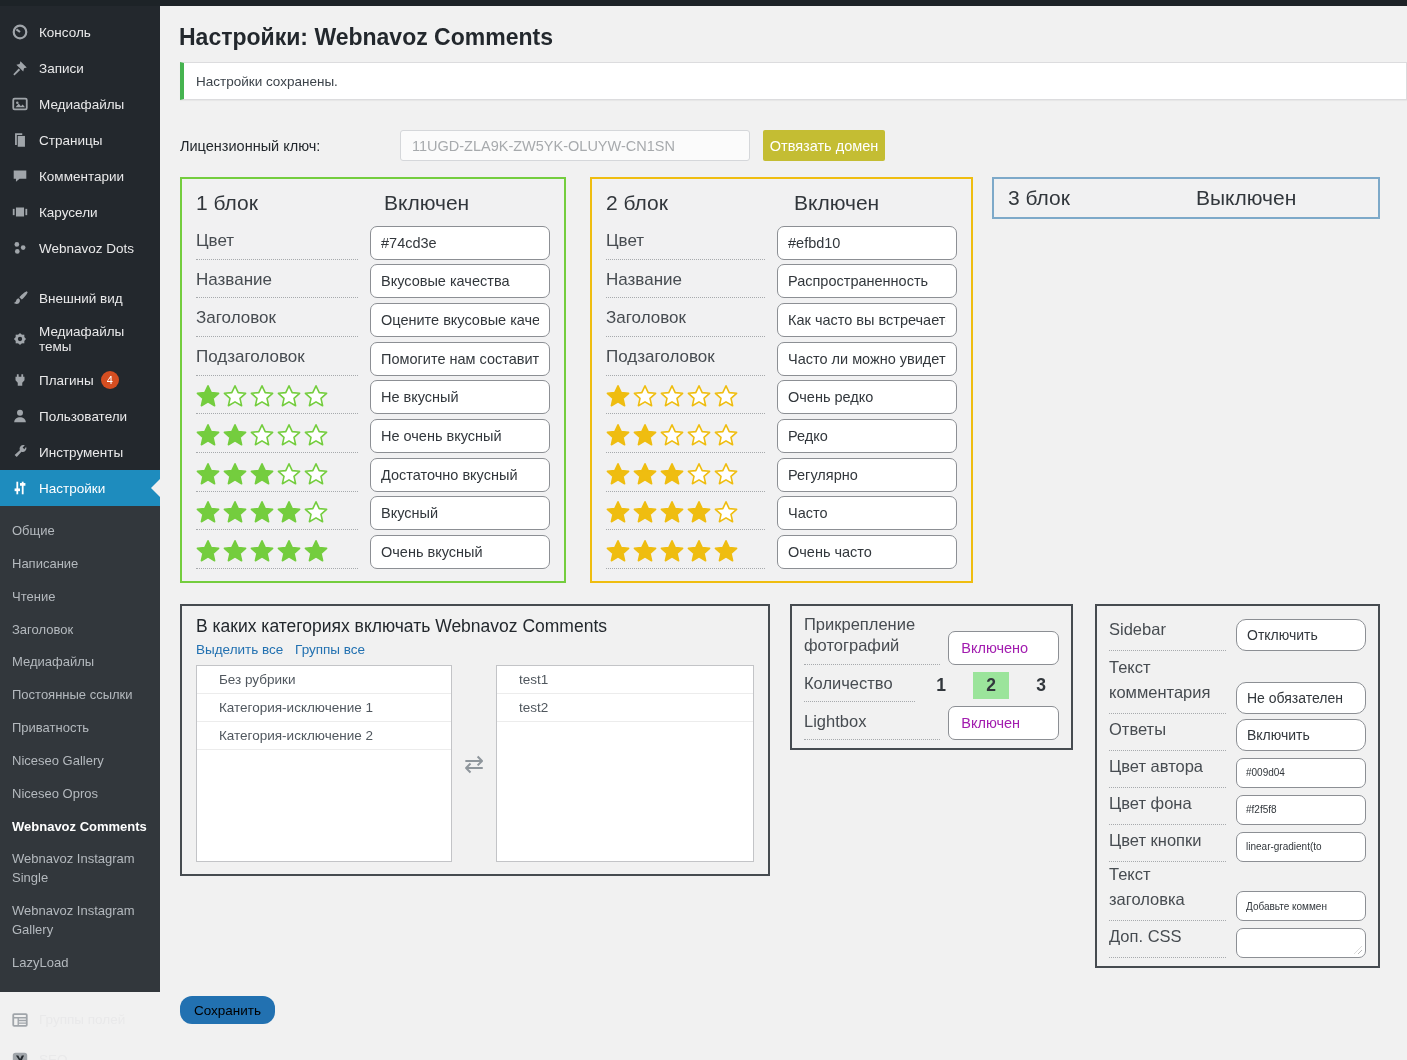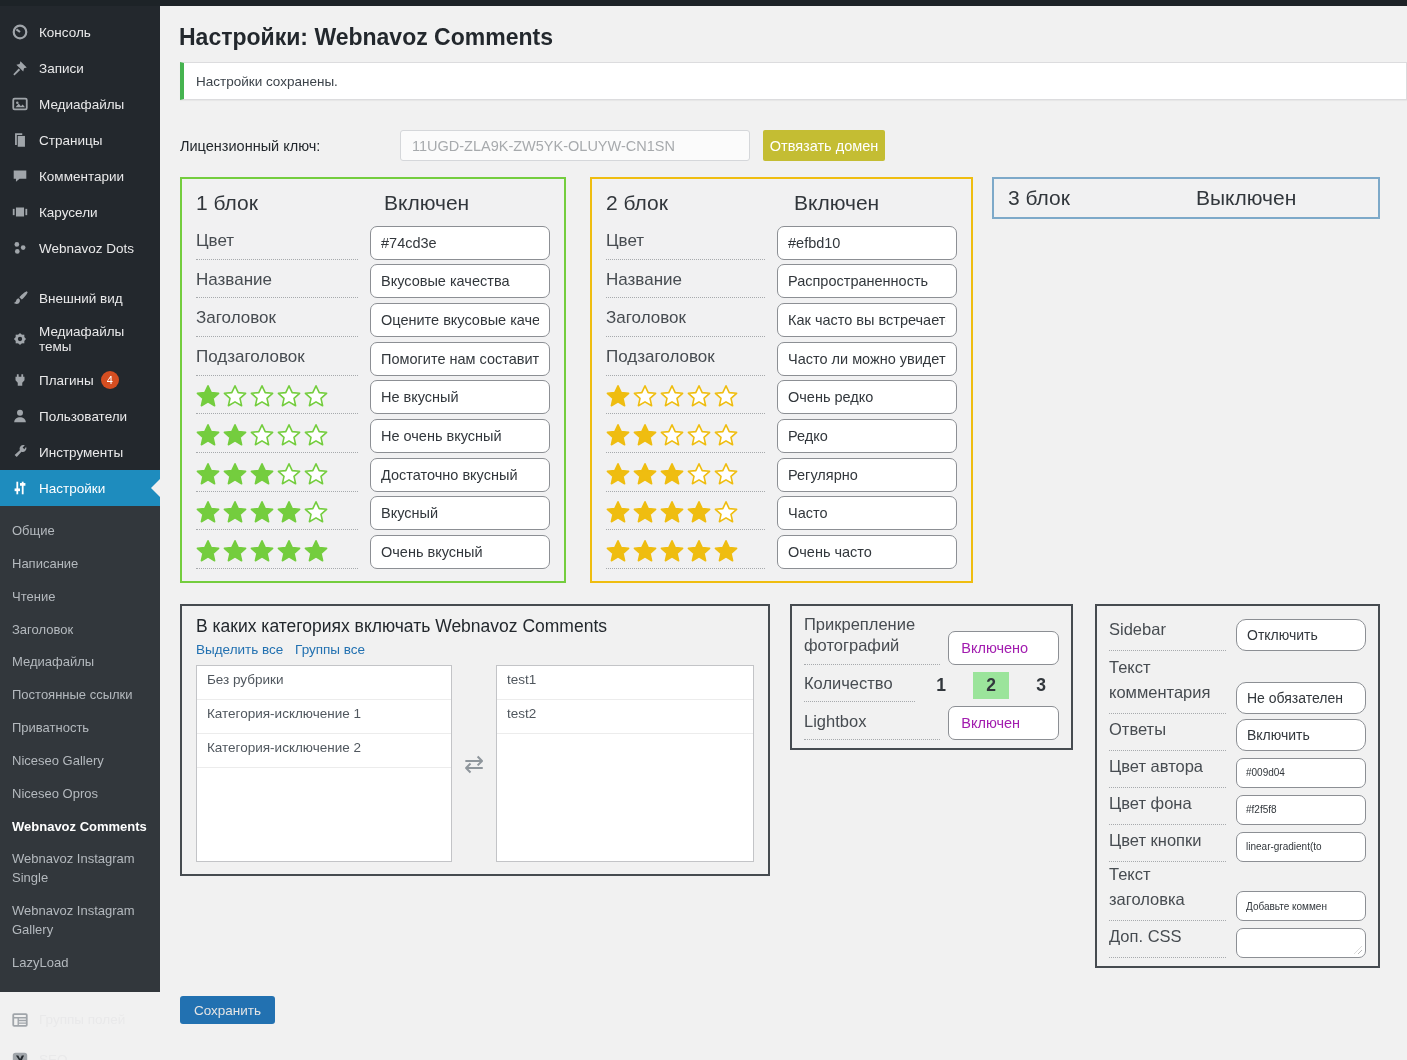--- a/index.html
+++ b/index.html
@@ -56,21 +56,21 @@
   .stars { flex:1; display:flex; align-items:center; gap:3px; padding-bottom:5px; border-bottom:1px dotted #a7aaad; margin-right:12px; }
 
   
   .cats { position:absolute; left:20px; top:604px; width:590px; height:272px; border:2px solid #464b50; padding:10px 14px; }
   .cats-title { font-size:17.5px; color:#23282d; }
   .cats-links { margin-top:5px; font-size:13.5px; }
   .cats-links span { color:#2271b1; cursor:pointer; margin-right:8px; }
   .cat-lists { display:flex; margin-top:8px; }
   .cat-list { width:268px; height:197px; background:#fff; border:1px solid #c3c4c7; overflow:hidden; }
   .cat-list.right { width:270px; }
-  .cat-item { height:34px; padding:6px 10px; font-size:13.5px; color:#50575e; border-bottom:1px solid #ececec; cursor:pointer; }
+  .cat-item { height:28px; padding:6px 22px; font-size:13.5px; color:#50575e; border-bottom:1px solid #ececec; cursor:pointer; }
   .swap { width:46px; display:flex; align-items:center; justify-content:center; color:#8f969c; font-size:24px; }
 
   
   .photos { position:absolute; left:630px; top:604px; width:283px; height:146px; border:2px solid #464b50; padding:8px 12px; display:flex; flex-direction:column; }
   .p-row { flex:1; display:flex; align-items:flex-end; }
   .p-lbl { width:148px; font-size:16.5px; color:#474c51; padding-bottom:7px; border-bottom:1px dotted #a7aaad; margin-right:8px; line-height:1.3; }
   .p-btn { width:118px; height:34px; border:1px solid #8c8f94; border-radius:7px; background:#fff; font-size:14.5px; color:#a21caf;
       display:flex; align-items:center; padding:0 12px; cursor:pointer; }
   .count-cells { display:flex; gap:14px; align-items:flex-end; padding-bottom:3px; }
   .count-cell { width:36px; height:27px; display:flex; align-items:center; justify-content:center; font-size:17.5px; font-weight:600; color:#32373c; cursor:pointer; }
@@ -84,22 +84,22 @@
   .d-btn { width:130px; height:32px; border:1px solid #8c8f94; border-radius:10px; background:#fff; font-size:14px; color:#32373c;
       display:flex; align-items:center; padding:0 10px; cursor:pointer; }
   .d-inp { width:130px; height:30px; border:1px solid #8c8f94; border-radius:7px; background:#fff; font-size:10px; color:#32373c;
       padding:0 9px; font-family:inherit; }
   .d-area { position:relative; width:130px; height:30px; }
   .d-area textarea { width:130px; height:30px; border:1px solid #8c8f94; border-radius:7px; background:#fff; resize:none; font-family:inherit; }
   .grip { position:absolute; right:4px; bottom:4px; width:8px; height:8px;
       background:repeating-linear-gradient(135deg, transparent 0 2px, #b8b8b8 2px 3px);
       clip-path:polygon(100% 0, 100% 100%, 0 100%); }
 
-  .save-btn { position:absolute; left:20px; top:996px; height:28px; padding:0 14px; background:#2271b1; color:#e5e5e5;
-      border:none; border-radius:3px; font-size:13.5px; font-family:inherit; cursor:pointer; }
+  .save-btn { position:absolute; left:20px; top:996px; height:28px; padding:0 14px; background:#2271b1; color:#000000;
+      border:none; border-radius:12px; font-size:13.5px; font-family:inherit; cursor:pointer; }
 </style>
 </head>
 <body>
 
 <div class="adminbar"></div>
 
 <div class="sidebar">
   <div class="menu-item">
     <span class="icn">
         <svg width="18" height="18" viewBox="0 0 20 20">

